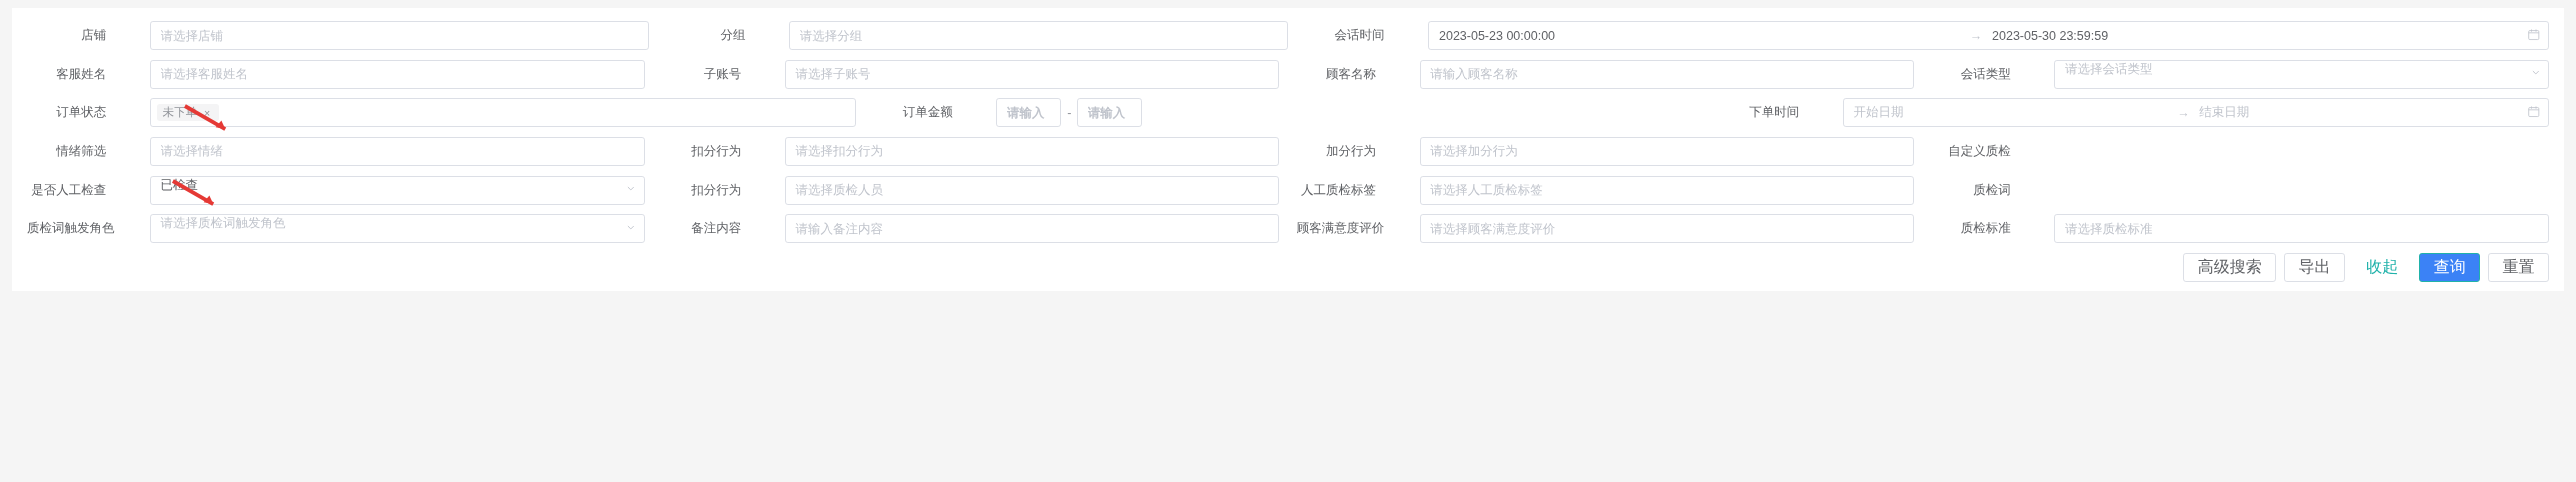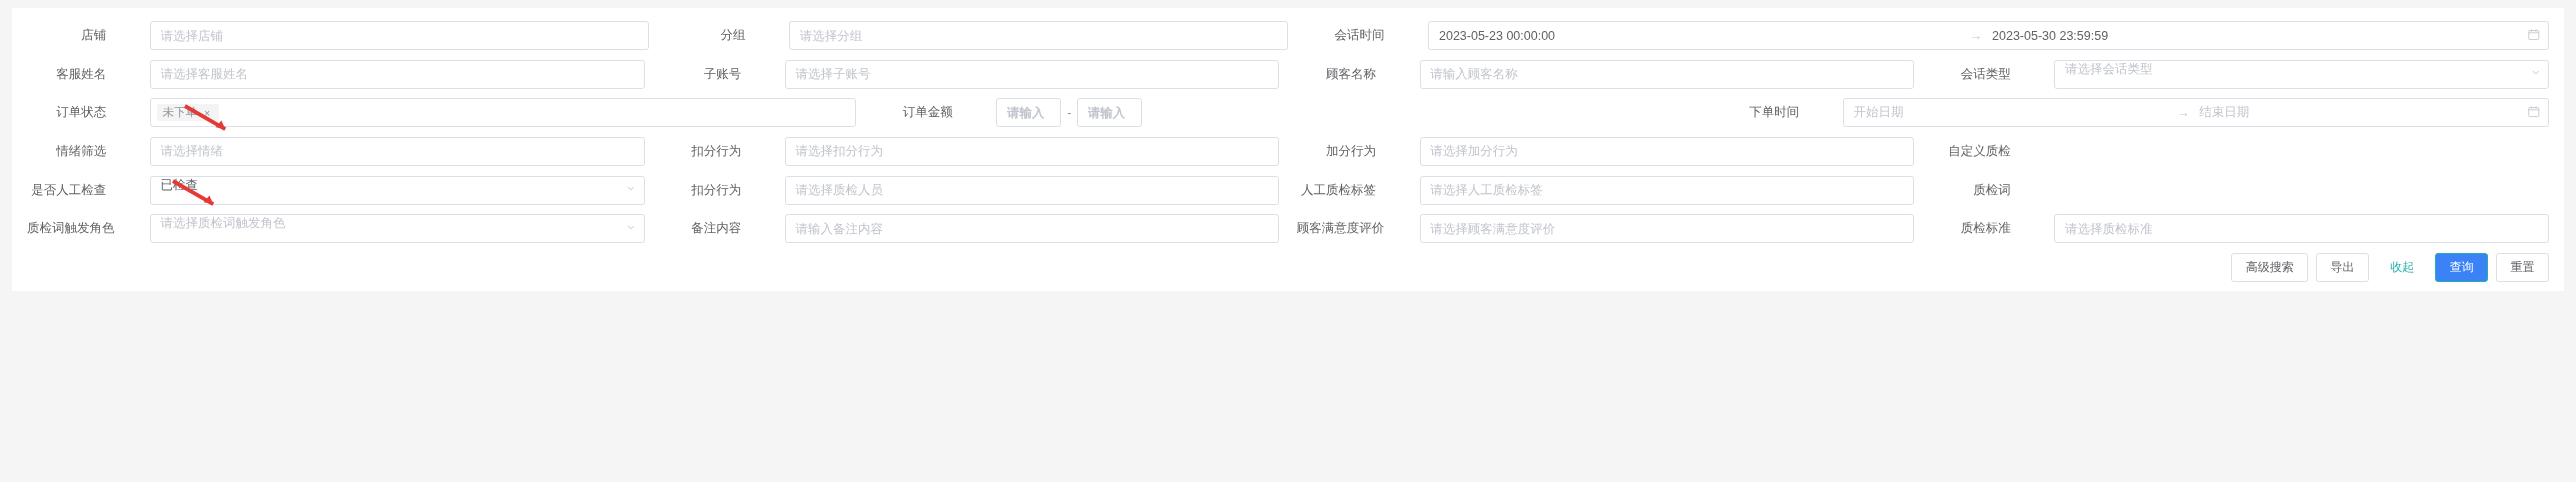--- a/index.html
+++ b/index.html
@@ -127,21 +127,21 @@
     gap: 7.7px;
     margin-top: 7.7px;
   }
   .btn {
     height: 29px;
     padding: 0 13.5px;
     border: 1px solid #dcdfe6;
     background: #fff;
     color: #606266;
     border-radius: 2.9px;
-    font-size: 12px;
+    font-size: 16px;
     cursor: pointer;
     display: inline-flex;
     align-items: center;
   }
   .btn-text {
     border: none;
     background: transparent;
     color: #20b2aa;
   }
   .btn-primary {

